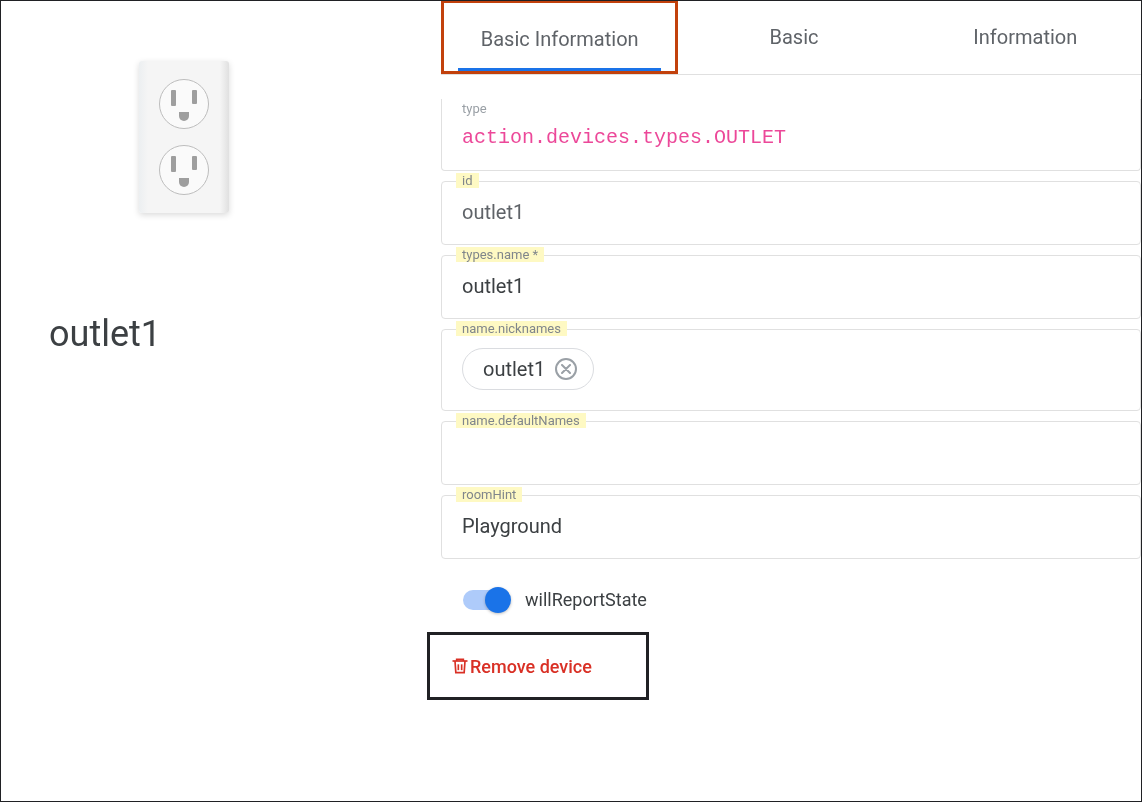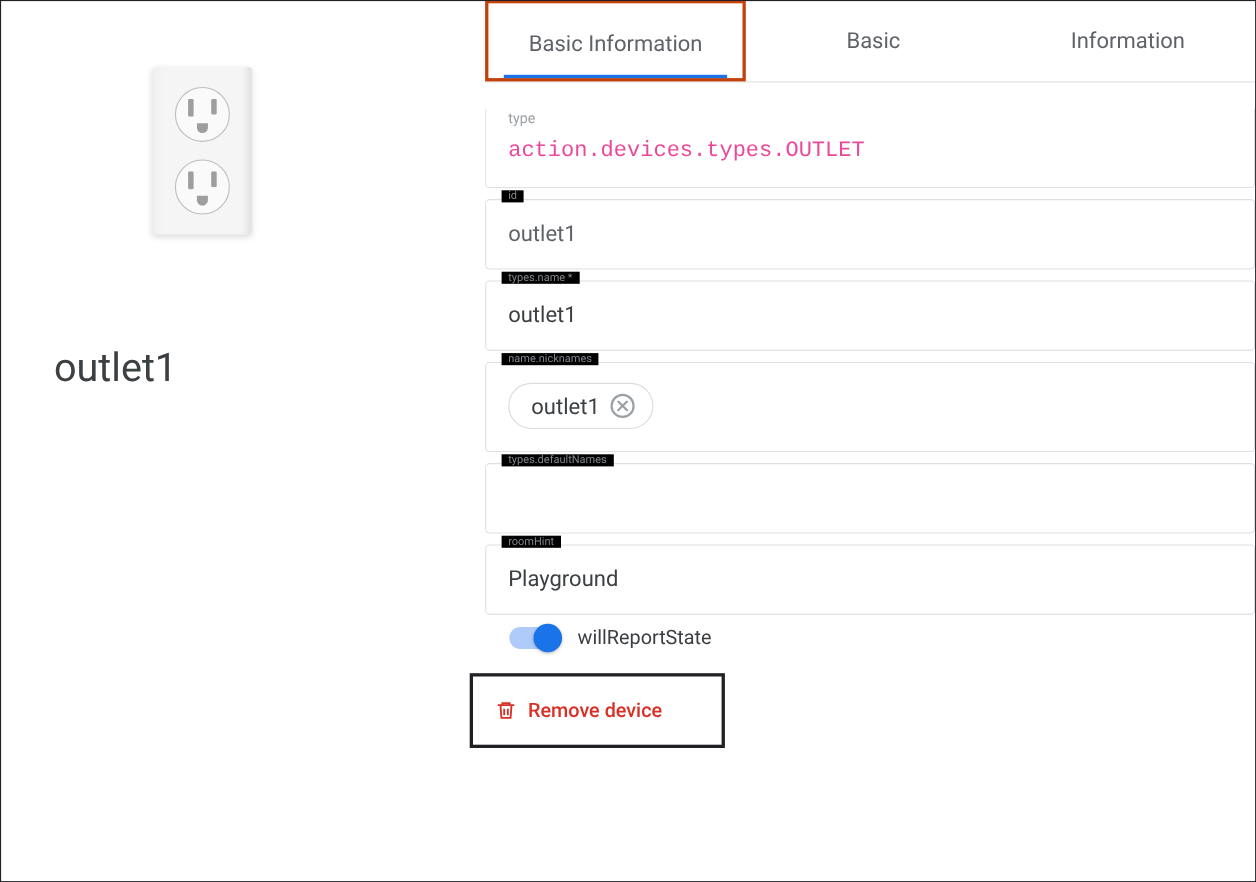--- a/index.html
+++ b/index.html
@@ -104,23 +104,23 @@
     border: 1px solid #e0e0e0;
     border-radius: 4px;
     margin: 10px 0 0 0;
     padding: 8px 20px 20px 20px;
     background: #fff;
   }
   .field .floating-label {
     position: absolute;
     top: -9px;
     left: 14px;
-    background: #000000;
+    background: #fef9c3;
     padding: 0 6px;
-    font-size: 10px;
+    font-size: 13px;
     color: #80868b;
   }
   .field .value {
     font-size: 20px;
     color: #5f6368;
     min-height: 24px;
     margin-top: 10px;
   }
   .field .value.dark { color: #3c4043; }
   .field .value.muted { color: #ec4899; font-family: Liberation Mono, monospace; }
@@ -146,21 +146,21 @@
     align-items: center;
     justify-content: center;
     color: #9aa0a6;
     font-size: 14px;
     line-height: 1;
   }
   .switch-row {
     display: flex;
     align-items: center;
     gap: 16px;
-    margin: 10px 0 6px 22px;
+    margin: 30px 0 6px 22px;
   }
   .switch {
     width: 46px;
     height: 20px;
     background: #aecbfa;
     border-radius: 10px;
     position: relative;
   }
   .switch::after {
     content: '';
@@ -170,21 +170,20 @@
     background: #1a73e8;
     border-radius: 50%;
     right: -2px;
     top: -3px;
     box-shadow: 0 1px 3px rgba(0,0,0,0.25);
   }
   .switch-label { font-size: 18px; color: #3c4043; }
   .remove-wrap {
     display: inline-flex;
     align-items: center;
-    gap: 10px;
     color: #d93025;
     padding: 20px 54px 20px 20px;
     font-size: 18px;
     font-weight: 500;
     border: 3px solid #202124;
     margin: 16px 0 0 -14px;
     cursor: pointer;
   }
   .trash-icon { width: 20px; height: 22px; }
 </style>
@@ -238,21 +237,21 @@
           <span>outlet1</span>
           <span class="chip-close">
             <svg viewBox="0 0 10 10" width="10" height="10">
                 <path d="M1 1 L9 9 M9 1 L1 9" stroke="#9aa0a6" stroke-width="2" stroke-linecap="round"></path>
               </svg>
           </span>
         </span>
       </div>
 
       <div class="field">
-        <div class="floating-label">types.defaultNames</div>
+        <div class="floating-label">name.defaultNames</div>
         <div class="value"></div>
       </div>
 
       <div class="field">
         <div class="floating-label">roomHint</div>
         <div class="value dark">Playground</div>
       </div>
 
       <div class="switch-row">
         <div class="switch"></div>

